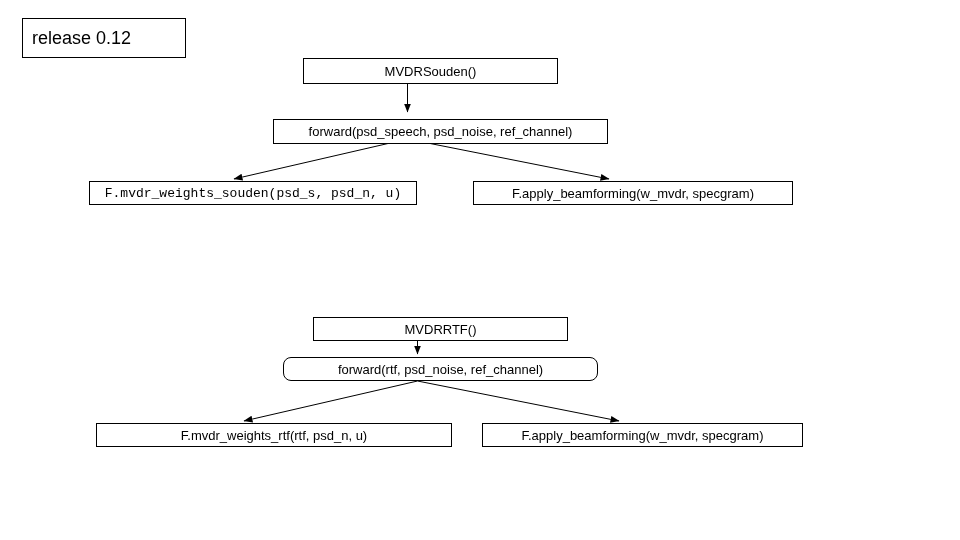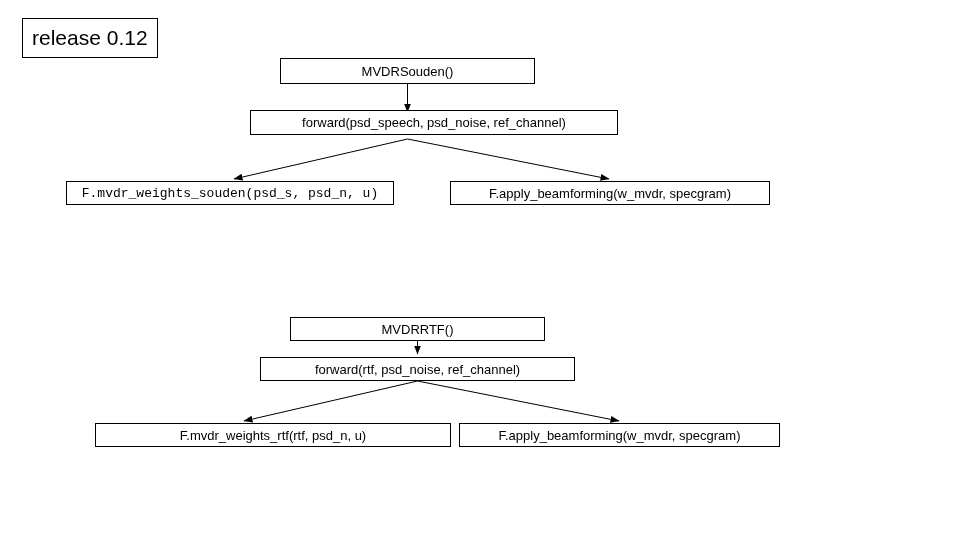--- a/index.html
+++ b/index.html
@@ -12,42 +12,43 @@
     width: 960px;
     height: 540px;
     background: #ffffff;
     font-family: "Liberation Sans", sans-serif;
     overflow: hidden;
   }
   .release-box {
     position: absolute;
     left: 22px;
     top: 18px;
-    width: 136px;
+    width: 164px;
     height: 40px;
     border: 1px solid #000000;
     display: flex;
     align-items: center;
     padding-left: 9px;
     box-sizing: border-box;
-    font-size: 21px;
+    font-size: 18px;
     color: #000000;
     background: #ffffff;
   }
   .node {
     position: absolute;
     border: 1px solid #000000;
     background: #ffffff;
     color: #000000;
     font-size: 13px;
     display: flex;
     align-items: center;
     justify-content: center;
     box-sizing: border-box;
     white-space: nowrap;
+    margin-left: 23px;
   }
   #edges {
     position: absolute;
     left: 0;
     top: 0;
     width: 960px;
     height: 540px;
     pointer-events: none;
   }
   #edges line {
@@ -75,27 +76,27 @@
     <line x1="407.5" y1="139" x2="234" y2="179" marker-end="url(#arrow)"></line>
     <line x1="407.5" y1="139" x2="609" y2="179" marker-end="url(#arrow)"></line>
 
     <line x1="417.5" y1="325" x2="417.5" y2="354" marker-end="url(#arrow)"></line>
     <line x1="417.5" y1="381" x2="244" y2="421" marker-end="url(#arrow)"></line>
     <line x1="417.5" y1="381" x2="619" y2="421" marker-end="url(#arrow)"></line>
   </svg>
 
   <div class="node" style="left:280px; top:58px;  width:255px; height:26px;">MVDRSouden()</div>
 
-  <div class="node" style="left:250px; top:110px; width:368px; height:25px;">forward(psd_speech, psd_noise, ref_channel)</div>
+  <div class="node" style="left:250px; top:119px; width:335px; height:25px;">forward(psd_speech, psd_noise, ref_channel)</div>
 
   <div class="node" style="left:66px;  top:181px; width:328px; height:24px;font-family:Liberation Mono, monospace;">F.mvdr_weights_souden(psd_s, psd_n, u)</div>
 
   <div class="node" style="left:450px; top:181px; width:320px; height:24px;">F.apply_beamforming(w_mvdr, specgram)</div>
 
   <div class="node" style="left:290px; top:317px; width:255px; height:24px;">MVDRRTF()</div>
 
-  <div class="node" style="left:260px; top:357px; width:315px; height:24px;">forward(rtf, psd_noise, ref_channel)</div>
+  <div class="node" style="left:260px; top:357px; width:315px; height:24px;border-radius:8px;">forward(rtf, psd_noise, ref_channel)</div>
 
-  <div class="node" style="left:95px;  top:423px; width:356px; height:24px;">F.mvdr_weights_rtf(rtf, psd_n, u)</div>
+  <div class="node" style="left:73px;  top:423px; width:356px; height:24px;">F.mvdr_weights_rtf(rtf, psd_n, u)</div>
 
   <div class="node" style="left:459px; top:423px; width:321px; height:24px;">F.apply_beamforming(w_mvdr, specgram)</div>
 
 </div>
 
 </body></html>

